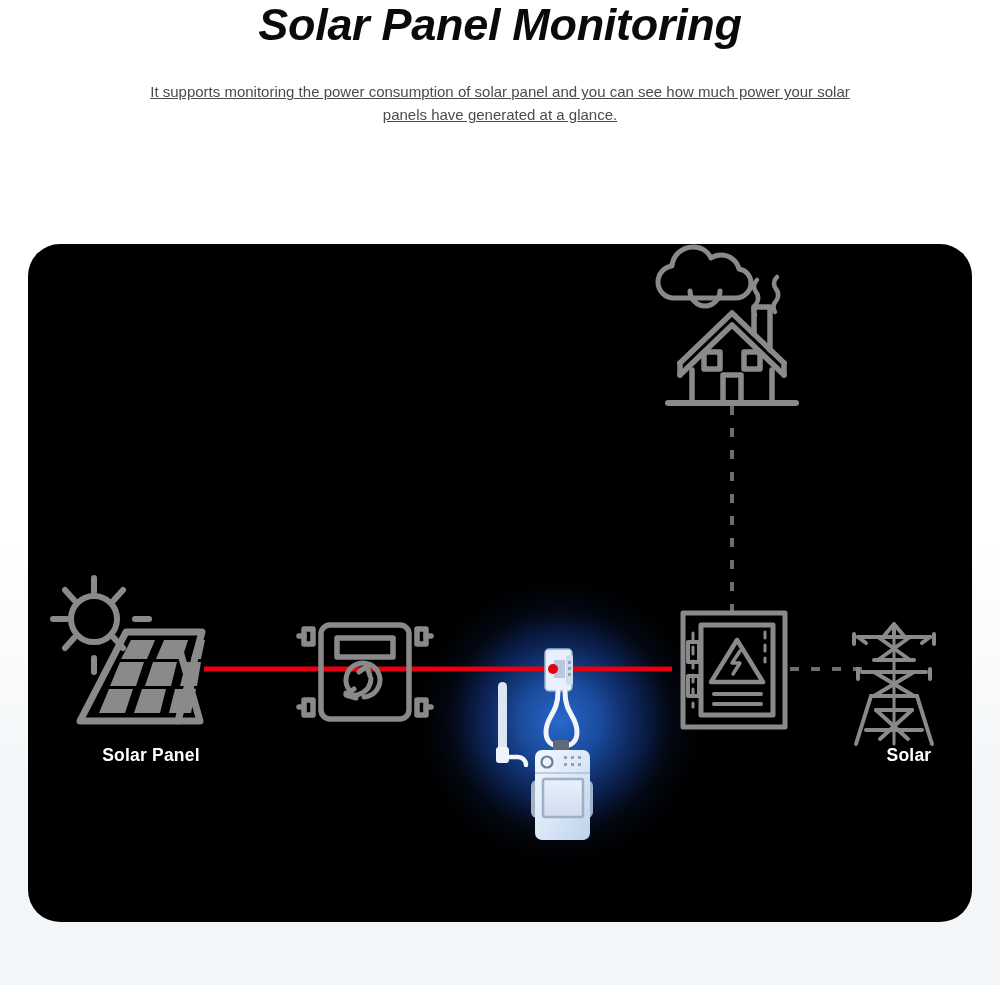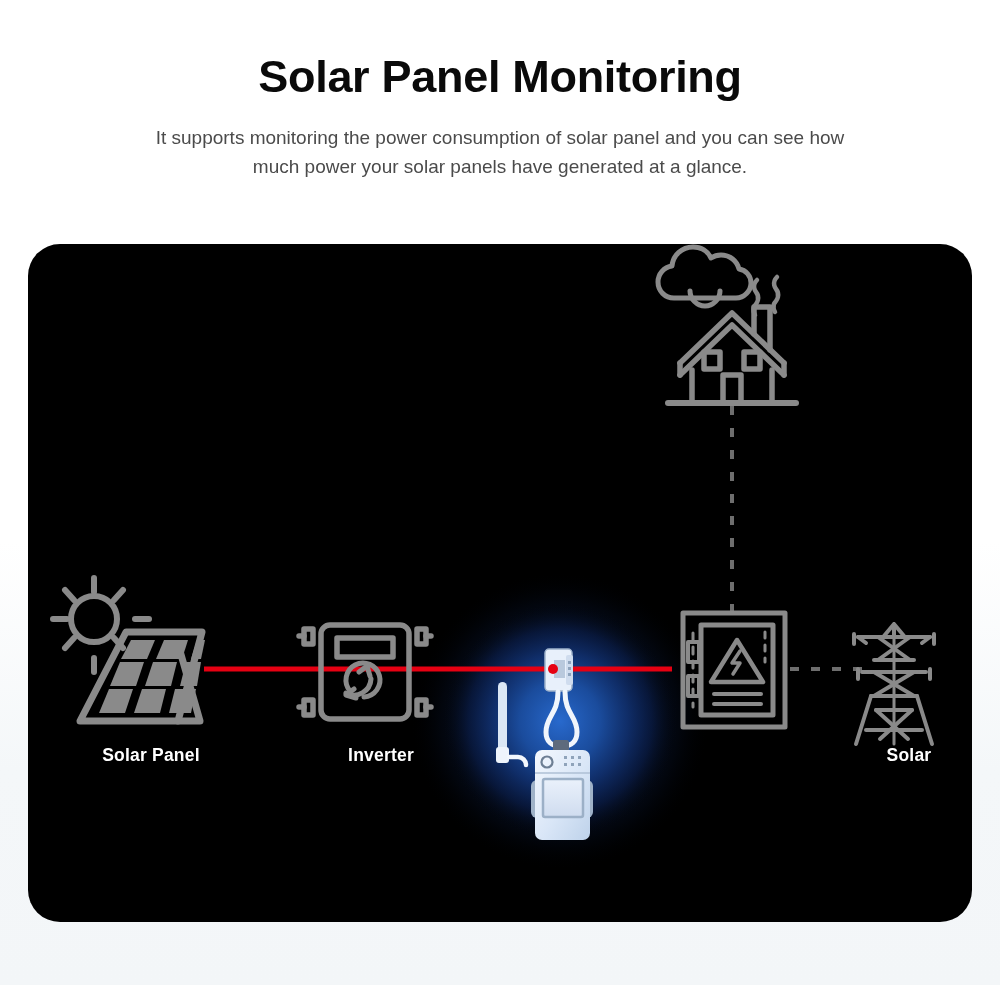--- a/index.html
+++ b/index.html
@@ -22,36 +22,37 @@
   
   .header {
     position: absolute;
     left: 0;
     top: 0;
     width: 1000px;
     text-align: center;
   }
   .title {
     margin: 0;
-    padding-top: 52px;
     font-size: 45px;
     font-weight: bold;
     letter-spacing: -0.3px;
     color: #0a0a0a;
     font-family: "Liberation Sans", sans-serif;
     line-height: 1.12;
+    font-style: italic;
   }
   .subtitle {
-    margin: 3px auto;
+    margin: 12px auto;
     padding-top: 19px;
     width: 710px;
-    font-size: 19px;
+    font-size: 15px;
     line-height: 1.5;
     color: #4b4b4b;
     font-family: "Liberation Sans", sans-serif;
+    text-decoration: underline;
   }
 
   
   .card {
     position: absolute;
     left: 28px;
     top: 244px;
     width: 944px;
     height: 678px;
     background: #000000;
@@ -305,18 +306,17 @@
           <path d="M843 452 L828 500 M889 452 L904 500"></path>
           <path d="M848 466 L884 466"></path>
           <path d="M848 466 L880 495 M884 466 L852 495"></path>
           <path d="M838 486 L894 486"></path>
 
           <path d="M866 392 L866 500" stroke-width="3"></path>
         </g>
       </svg>
 
       <div class="node-label lbl-solar">Solar Panel</div>
-      <div class="node-label lbl-inv">Inverter</div>
       <div class="node-label lbl-grid">Solar</div>
 
     </div>
   </div>
 </div>
 
 </body></html>

